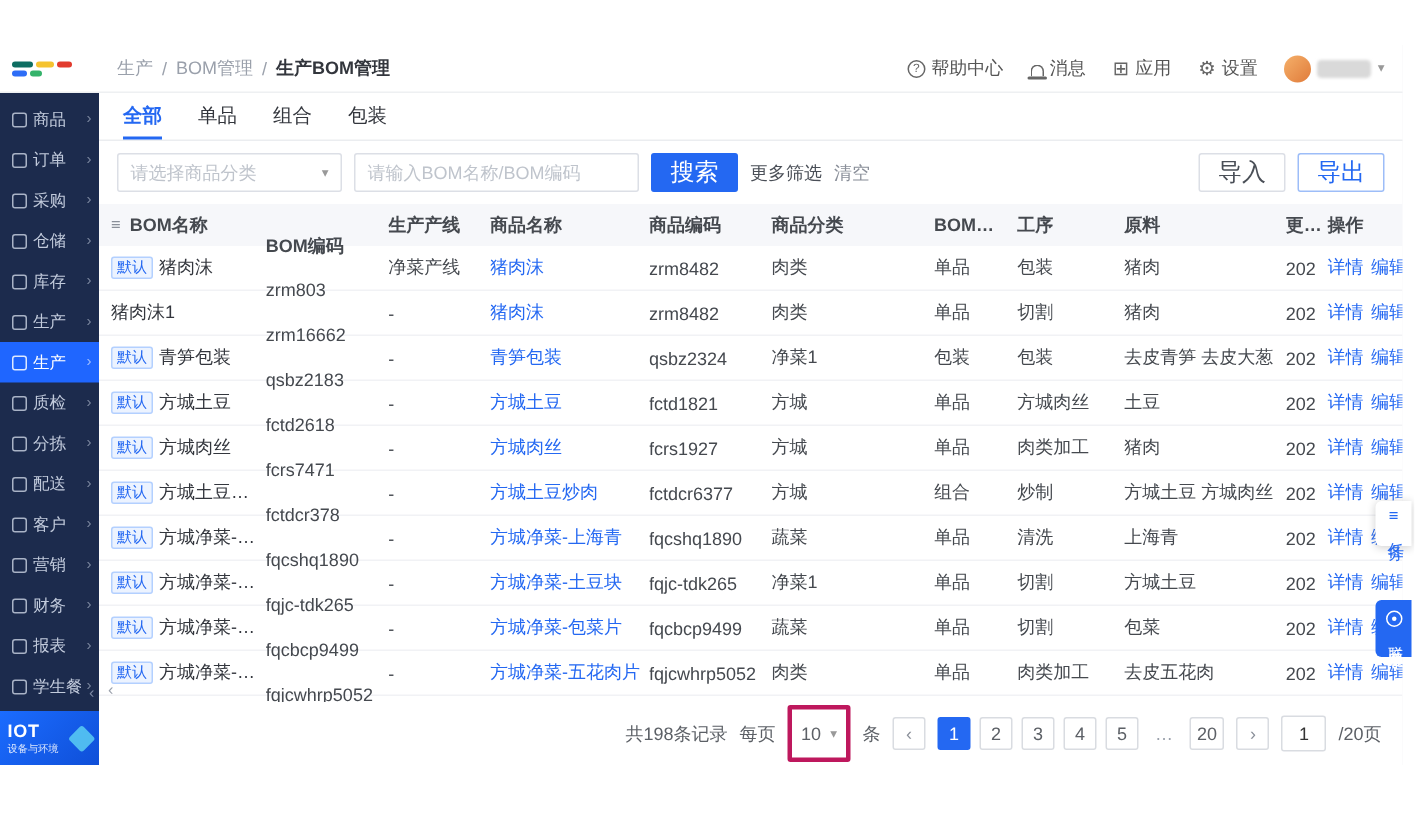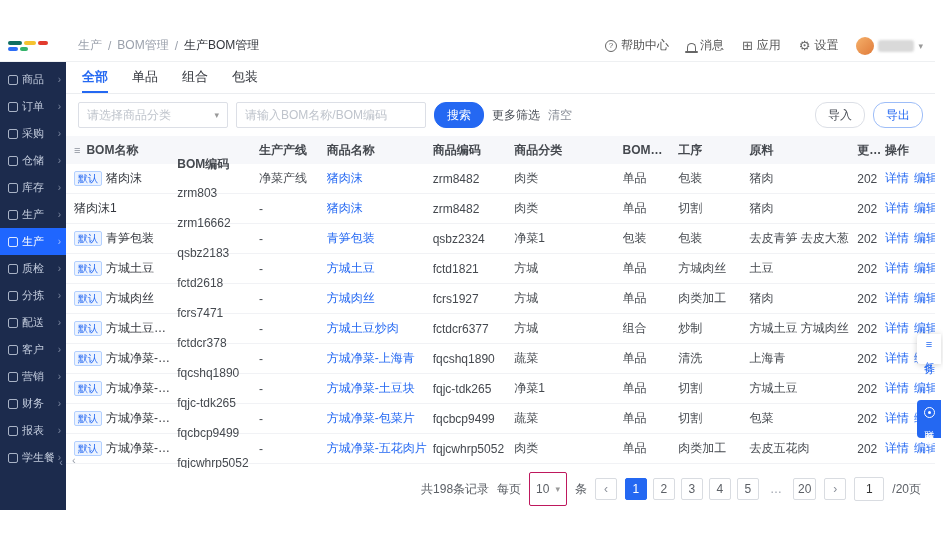--- a/index.html
+++ b/index.html
@@ -12,21 +12,21 @@
             border-bottom:1px solid #eef0f2; display:flex; align-items:center; z-index:3; }
   .brand { width:66px; height:32px; display:flex; flex-direction:column; justify-content:center; gap:2px; padding-left:8px; }
   .bar-row { display:flex; gap:2px; }
   .lbar { height:4px; border-radius:2px; }
   .lbar.teal { width:14px; background:#0e6e62; }
   .lbar.yellow { width:12px; background:#f5c330; }
   .lbar.red { width:10px; background:#e23b2e; }
   .lbar.blue { width:10px; background:#2d6df6; }
   .lbar.green { width:8px; background:#35b36b; }
   .crumbs { margin-left:12px; font-size:12px; color:#9aa0ab; display:flex; align-items:center; gap:6px; }
-  .crumbs .cur { color:#33363d; font-weight:normal; }
+  .crumbs .cur { color:#33363d; font-weight:bold; }
   .top-actions { margin-left:auto; display:flex; align-items:center; gap:18px; padding-right:12px; font-size:12px; color:#555; }
   .tgrp { display:flex; align-items:center; gap:4px; cursor:pointer; }
   .qicon { width:12px; height:12px; border:1px solid #666; border-radius:50%; font-size:8px; display:flex; align-items:center; justify-content:center; color:#666; }
   .bell { width:9px; height:8px; border:1px solid #666; border-bottom:none; border-radius:5px 5px 0 0; position:relative; margin-top:2px; }
   .bell::after { content:""; position:absolute; left:-3px; right:-3px; bottom:-2px; height:2px; background:#666; border-radius:1px; }
   .uni { font-size:13px; color:#666; line-height:1; }
   .avatar { width:18px; height:18px; border-radius:50%; background:linear-gradient(135deg,#f5b06a,#e07b3a); }
   .blurname { width:36px; height:12px; background:#d9d9d9; border-radius:3px; filter:blur(1.2px); }
   .caret { font-size:9px; color:#999; }
 
@@ -53,21 +53,21 @@
   .tab { display:flex; align-items:center; cursor:pointer; border-bottom:2px solid transparent; }
   .tab.active { color:#2468f2; border-bottom-color:#2468f2; font-weight:bold; }
 
   .filterbar { height:42px; display:flex; align-items:center; padding:0 12px; gap:8px; font-size:12px; flex:none; }
   .sel { width:150px; height:26px; border:1px solid #dcdfe6; border-radius:2px; display:flex; align-items:center;
          padding:0 8px; color:#bfc4cc; background:#fff; }
   .sel .caret { margin-left:auto; }
   .inp { width:190px; height:26px; border:1px solid #dcdfe6; border-radius:2px; padding:0 8px; font-size:12px;
          font-family:inherit; color:#404040; }
   .inp::placeholder { color:#bfc4cc; }
-  .btn { height:26px; padding:0 12px; border-radius:12px; font-size:12px; display:flex; align-items:center;
+  .btn { height:26px; padding:0 12px; border-radius:2px; font-size:16px; display:flex; align-items:center;
          cursor:pointer; border:1px solid #dcdfe6; background:#fff; color:#4a4f57; }
   .btn.primary { background:#2468f2; border-color:#2468f2; color:#fff; }
   .btn.ghost-blue { color:#2468f2; border-color:#9dbdf8; }
   .flink { color:#4a4f57; cursor:pointer; }
   .flink.muted { color:#8a8f99; }
   .fright { margin-left:auto; display:flex; gap:8px; }
 
   
   .tablewrap { flex:1; position:relative; font-size:12px; overflow:hidden; }
   .t-head { display:flex; align-items:center; height:28px; background:#f6f7fa; color:#33363d; font-weight:bold; }
@@ -95,21 +95,21 @@
   
   .pager { height:42px; display:flex; align-items:center; justify-content:flex-end; gap:8px;
            padding-right:14px; font-size:12px; color:#5c6066; flex:none; position:relative; }
   .pages { display:flex; gap:6px; align-items:center; }
   .pg { min-width:22px; height:22px; border:1px solid #d9dce1; border-radius:2px; background:#fff;
         display:flex; align-items:center; justify-content:center; cursor:pointer; padding:0 4px; }
   .pg.active { background:#2468f2; border-color:#2468f2; color:#fff; }
   .pg.dots { border:none; background:transparent; color:#9aa0ab; }
   .navbtn { width:22px; height:22px; border:1px solid #d9dce1; border-radius:2px; background:#fff;
             display:flex; align-items:center; justify-content:center; color:#8a8f99; cursor:pointer; }
-  .ppsel { height:24px; border:1px solid #be185d; border-radius:2px; background:#fff; display:flex;
+  .ppsel { height:24px; border:3px solid #be185d; border-radius:2px; background:#fff; display:flex;
            align-items:center; gap:6px; padding:16px 6px; cursor:pointer; }
   .jump { width:30px; height:24px; border:1px solid #d9dce1; border-radius:2px; text-align:center;
           font-size:12px; font-family:inherit; color:#333; }
 
   
   .float-task { position:absolute; right:2px; top:334px; width:24px; background:#fff; border-radius:4px 0 0 4px;
                 box-shadow:0 1px 6px rgba(0,0,0,.18); padding:5px 0 7px; display:flex; flex-direction:column;
                 align-items:center; gap:3px; color:#2468f2; font-size:11px; cursor:pointer; z-index:5; }
   .float-task .ticn { font-size:11px; line-height:1; }
   .float-service { position:absolute; right:2px; top:400px; width:24px; background:#2468f2; border-radius:4px 0 0 4px;
@@ -256,20 +256,27 @@
             <span class="m-chev">›</span>
           </div>
 
           <div class="m-item">
             <span class="m-icn"></span>
             <span class="m-label">学生餐</span>
             <span class="m-chev">›</span>
           </div>
         </div>
       <span class="collapse">‹</span>
+      <div class="iot">
+        <div class="iot-txt">
+          <span class="iot-title">IOT</span>
+          <span class="iot-sub">设备与环境</span>
+        </div>
+        <span class="iot-gem"></span>
+      </div>
     </div>
 
     <div class="main">
 
       <div class="tabs">
 
           <div class="tab active">
             <span>全部</span>
           </div>
 

